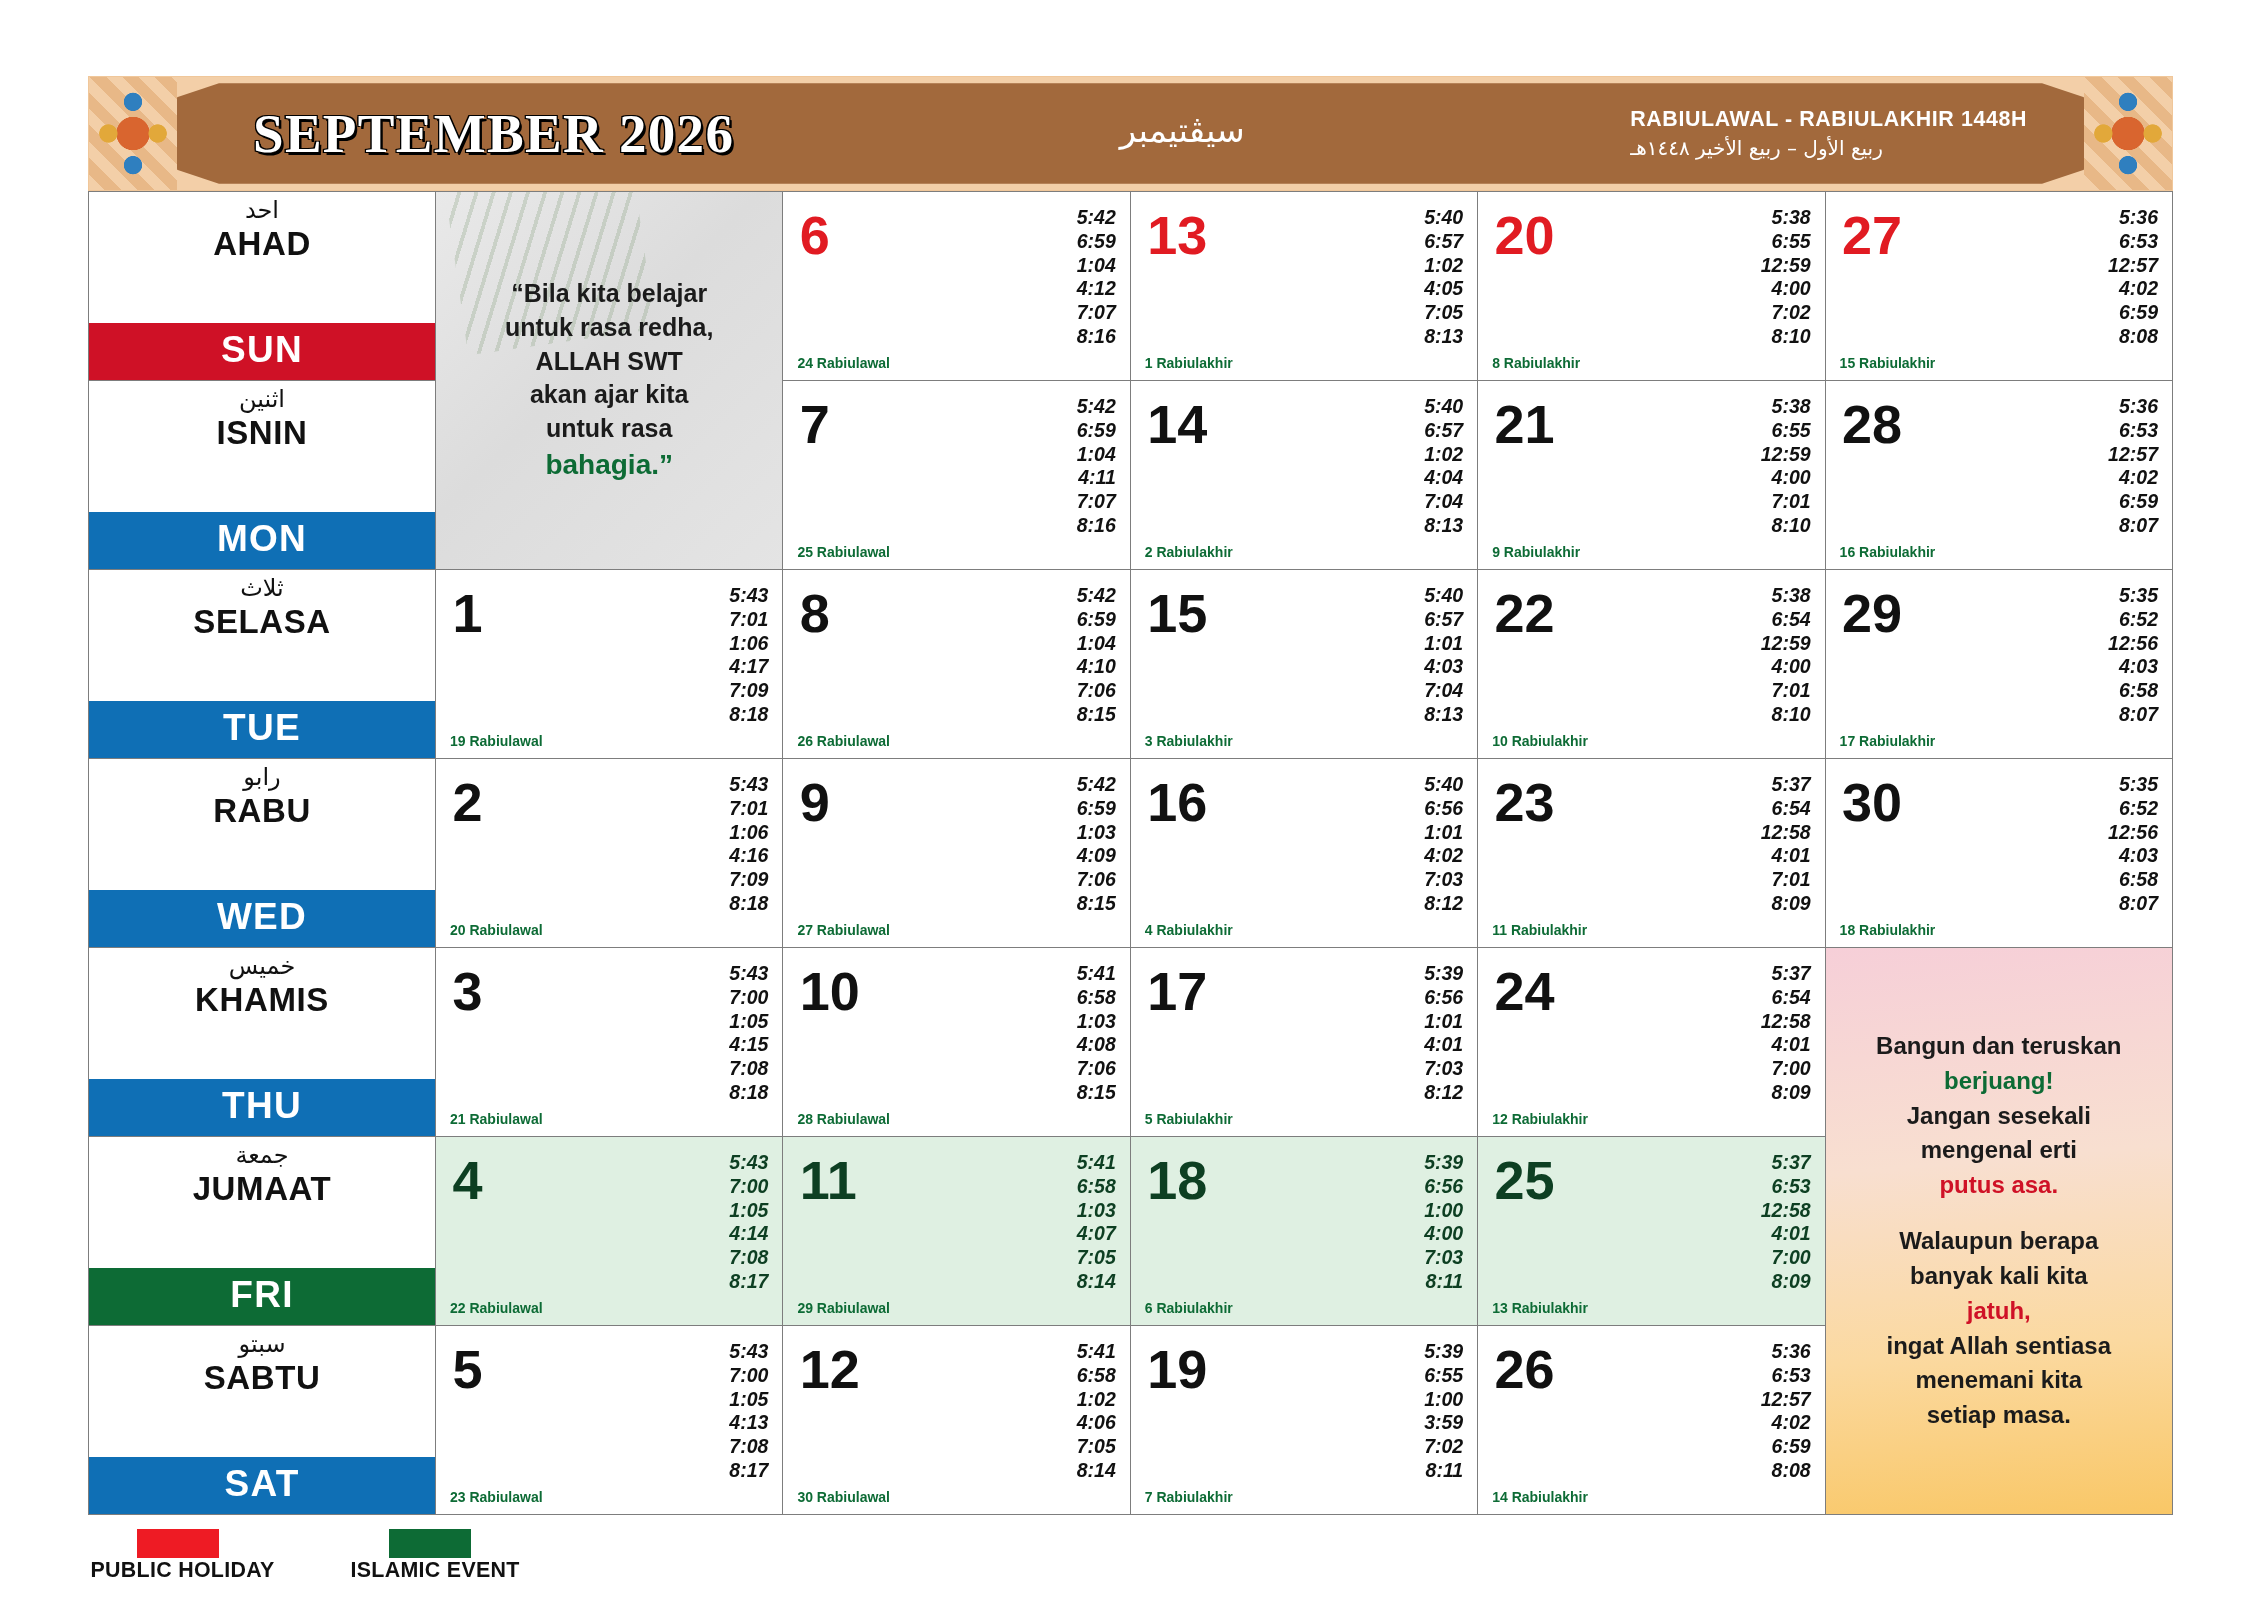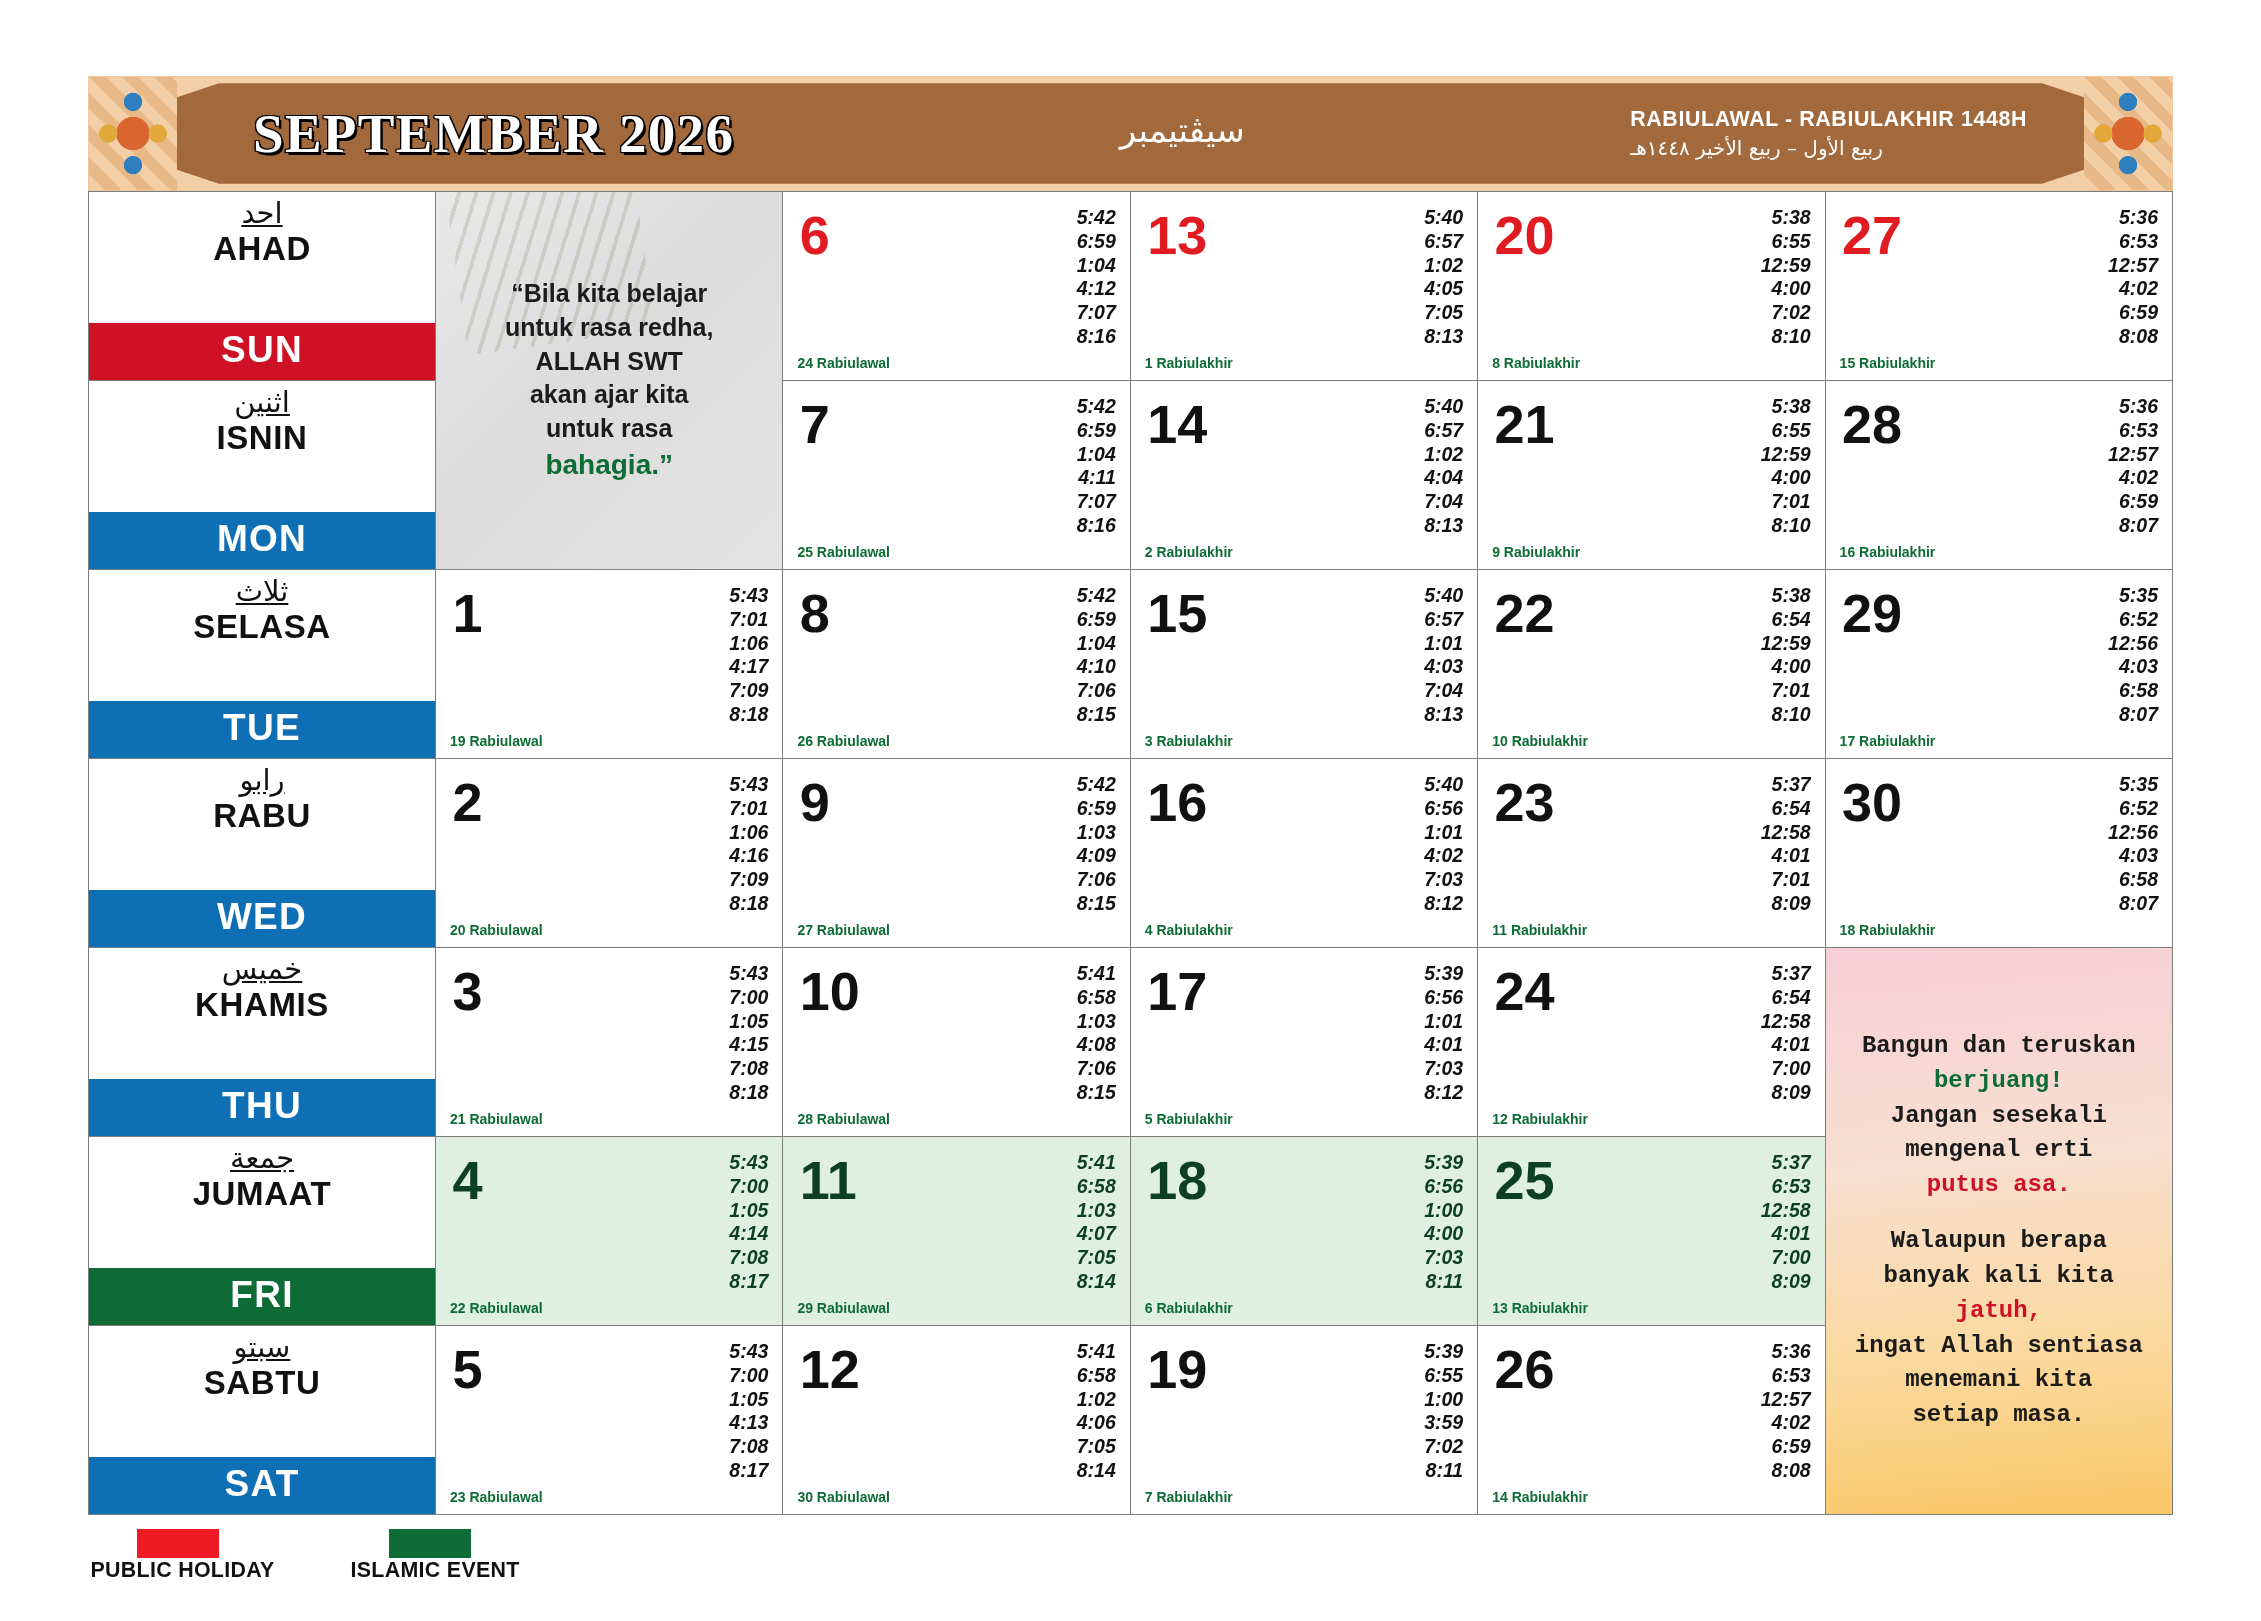--- a/index.html
+++ b/index.html
@@ -106,25 +106,24 @@
 
   
   .daycell {
     display: flex;
     flex-direction: column;
     align-items: center;
     justify-content: flex-start;
     padding-top: 6.3px;
   }
   .day-ar {
-    font-size: 29px;
+    font-size: 24px;
     font-family: "DejaVu Sans", sans-serif;
     color: #111;
     line-height: 1.05;
-    text-decoration: underline;
   }
   .day-ms {
     font-size: 33px;
     font-weight: bold;
     color: #111;
     letter-spacing: 0.6px;
     margin-top: 1.3px;
   }
   .day-en {
     margin-top: auto;
@@ -218,21 +217,20 @@
     align-items: center;
     justify-content: center;
     text-align: center;
   }
   .motivation-text {
     font-size: 24px;
     font-weight: bold;
     line-height: 1.45;
     color: #1b1b1b;
     padding: 0 19px;
-    font-family: Liberation Mono, monospace;
   }
   .motivation-text .g { color: #0d6b35; }
   .motivation-text .r { color: #cf1126; }
   .motivation-text .gap { display: block; height: 21.4px; }
 
   
   .legend {
     display: flex;
     align-items: center;
     margin-top: 14px;

